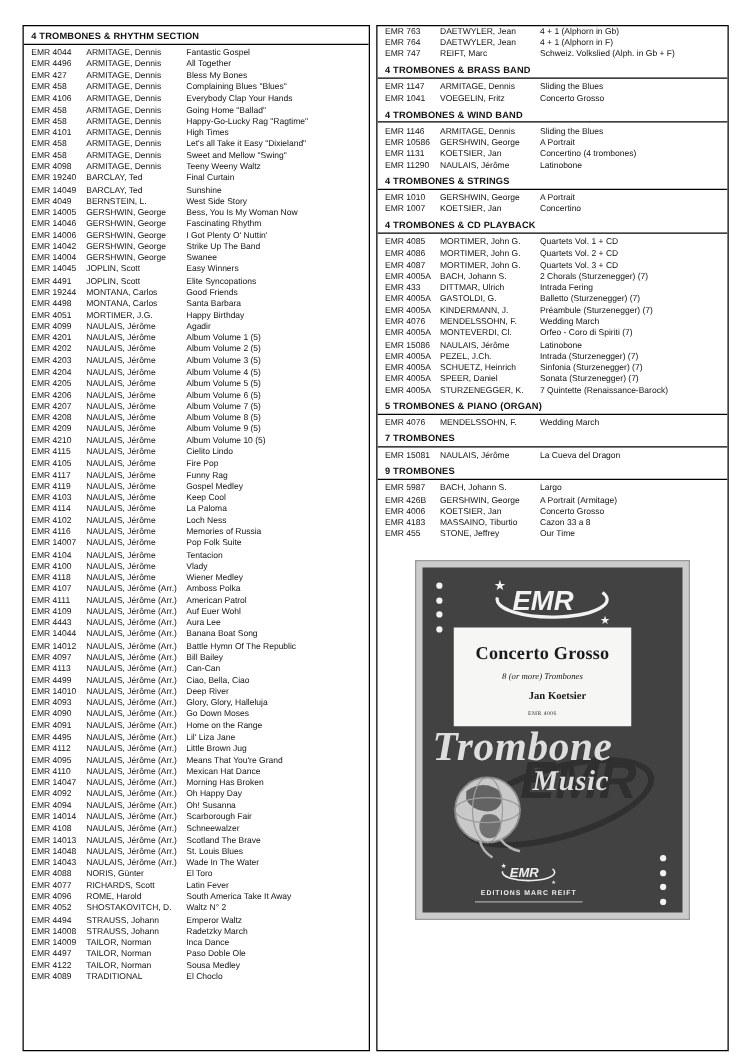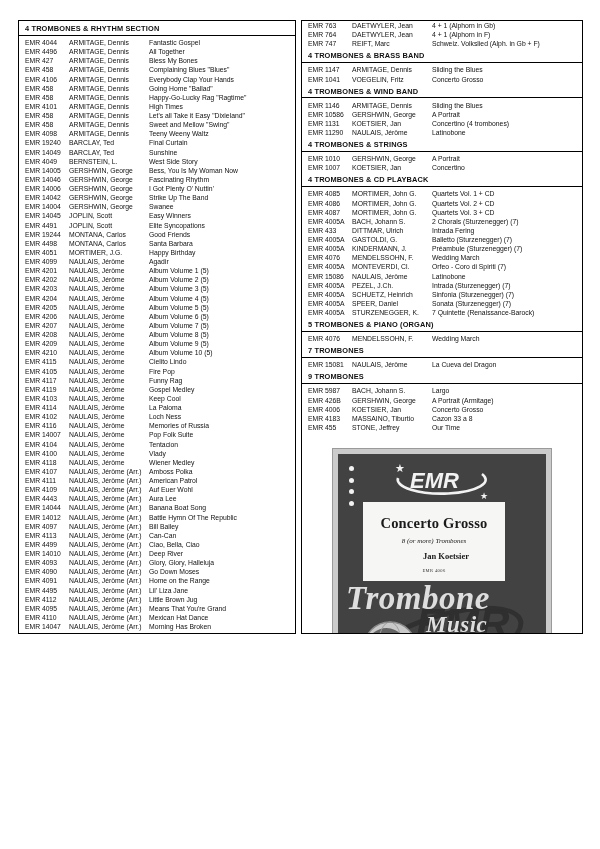--- a/index.html
+++ b/index.html
@@ -2,21 +2,21 @@
 <html><head>
 <meta charset="utf-8">
 <style>
   html,body{margin:0;padding:0;}
   body{
     width:600px;height:849px;position:relative;background:#ffffff;
     font-family:"Liberation Sans",sans-serif;color:#111;
     -webkit-font-smoothing:antialiased;overflow:hidden;
   }
   .catalog-box{
-    position:absolute;top:20px;height:614px;border:1.5px solid #000;
+    position:absolute;top:20px;height:821px;border:1.5px solid #000;
     background:#fff;box-sizing:border-box;overflow:hidden;
   }
   #left-box{left:18px;width:278px;}
   #right-box{left:301px;width:282px;}
   .section-header{
     font-size:7.4px;font-weight:bold;line-height:8px;
     padding:4px 0 1.5px 6px;border-bottom:1px solid #000;margin-bottom:2.5px;
     letter-spacing:.15px;white-space:nowrap;
   }
   .row{display:flex;font-size:6.8px;line-height:9.12px;padding:0 4px 0 6px;white-space:nowrap;}

